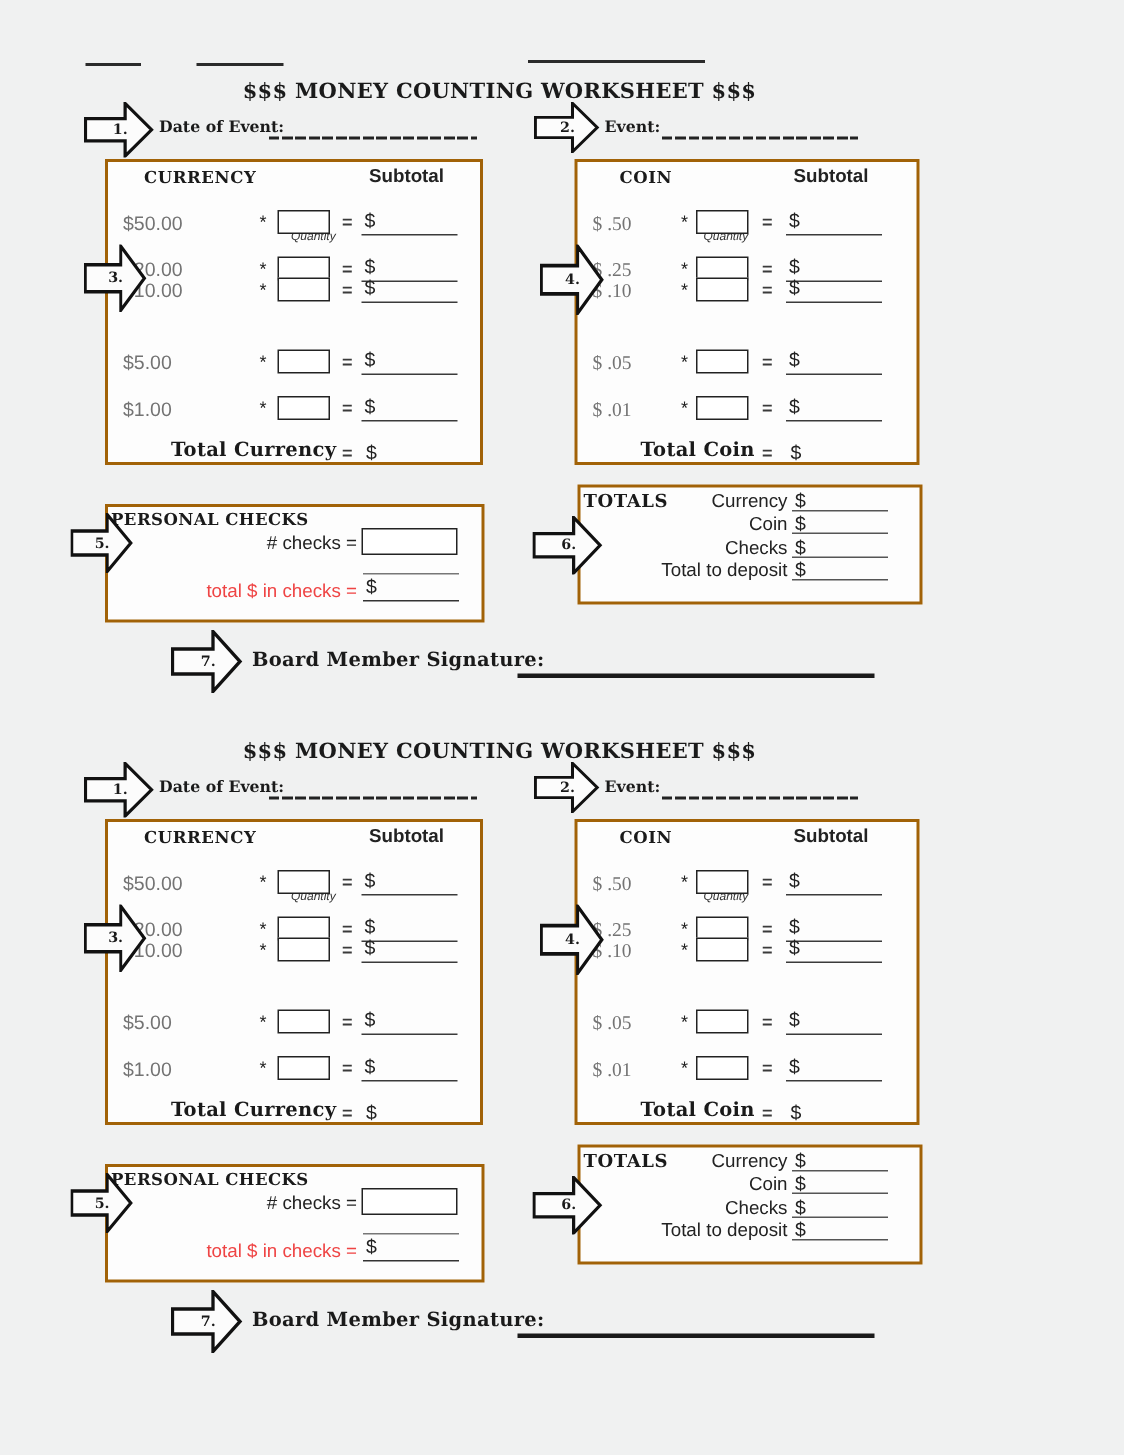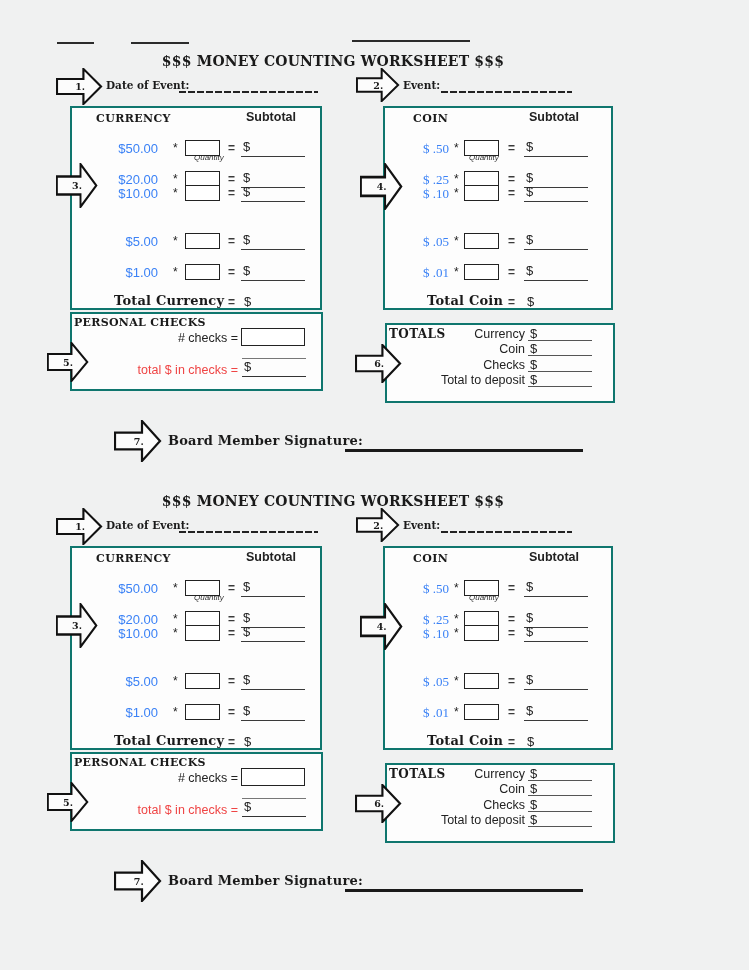--- a/index.html
+++ b/index.html
@@ -30,40 +30,40 @@
   .a7{left:114px;top:420px;width:48px;height:42px;}
 
   .fld-lbl{position:absolute;font-size:10.5px;}
   .date-lbl{left:106px;top:79px;}
   .event-lbl{left:403px;top:79px;}
   .dashline{position:absolute;height:2px;
             background:repeating-linear-gradient(90deg,#222 0 7px,transparent 7px 9px);}
   .date-line{left:179px;top:91px;width:139px;}
   .event-line{left:441px;top:91px;width:131px;}
 
-  .box{position:absolute;background:#fdfdfd;border:2px solid #0f766e;}
+  .box{position:absolute;background:#fdfdfd;border:2px solid #a16207;}
   .cur-box{left:70px;top:106px;width:248px;height:200px;}
   .coin-box{left:383px;top:106px;width:226px;height:200px;}
-  .chk-box{left:70px;top:312px;width:249px;height:75px;text-decoration:underline;}
+  .chk-box{left:70px;top:336px;width:249px;height:75px;text-decoration:underline;}
   .tot-box{left:385px;top:323px;width:226px;height:76px;}
 
   .box-h{position:absolute;font-size:11px;letter-spacing:.4px;}
   .qty-h{position:absolute;font-style:italic;font-size:8px;color:#333;margin-top:36px;}
   .sub-h{position:absolute;font-size:12.5px;font-weight:bold;color:#222;
          font-family:"Liberation Sans",sans-serif;}
   .cur-box .box-h{left:24px;top:4px;}
   .cur-box .qty-h{left:122px;top:9px;}
   .cur-box .sub-h{left:174px;top:2px;}
   .coin-box .box-h{left:28px;top:4px;}
   .coin-box .qty-h{left:84px;top:9px;}
   .coin-box .sub-h{left:144px;top:2px;}
 
   .mrow{position:absolute;left:0;right:0;height:18px;}
   .r0{top:31px;} .r1{top:62px;} .r2{top:76px;} .r3{top:124px;} .r4{top:155px;}
-  .denom{position:absolute;top:2px;font-size:13px;color:#3b82f6;text-align:right;}
+  .denom{position:absolute;top:2px;font-size:13px;color:#737373;}
   .star{position:absolute;top:2px;font-size:12px;color:#222;}
   .qtyb{position:absolute;top:1px;width:33px;height:14px;border:1.8px solid #222;background:#fff;}
   .eq{position:absolute;top:2px;font-size:12px;font-weight:bold;color:#3a3a3a;}
   .subl{position:absolute;top:0;height:17px;border-bottom:1.6px solid #3a3a3a;font-size:13px;color:#222;}
   .subl span{padding-left:2px;}
   .cur-box .denom{left:10px;width:76px;}
   .cur-box .star{left:101px;}
   .cur-box .qtyb{left:113px;}
   .cur-box .eq{left:156px;}
   .cur-box .subl{left:169px;width:64px;}

